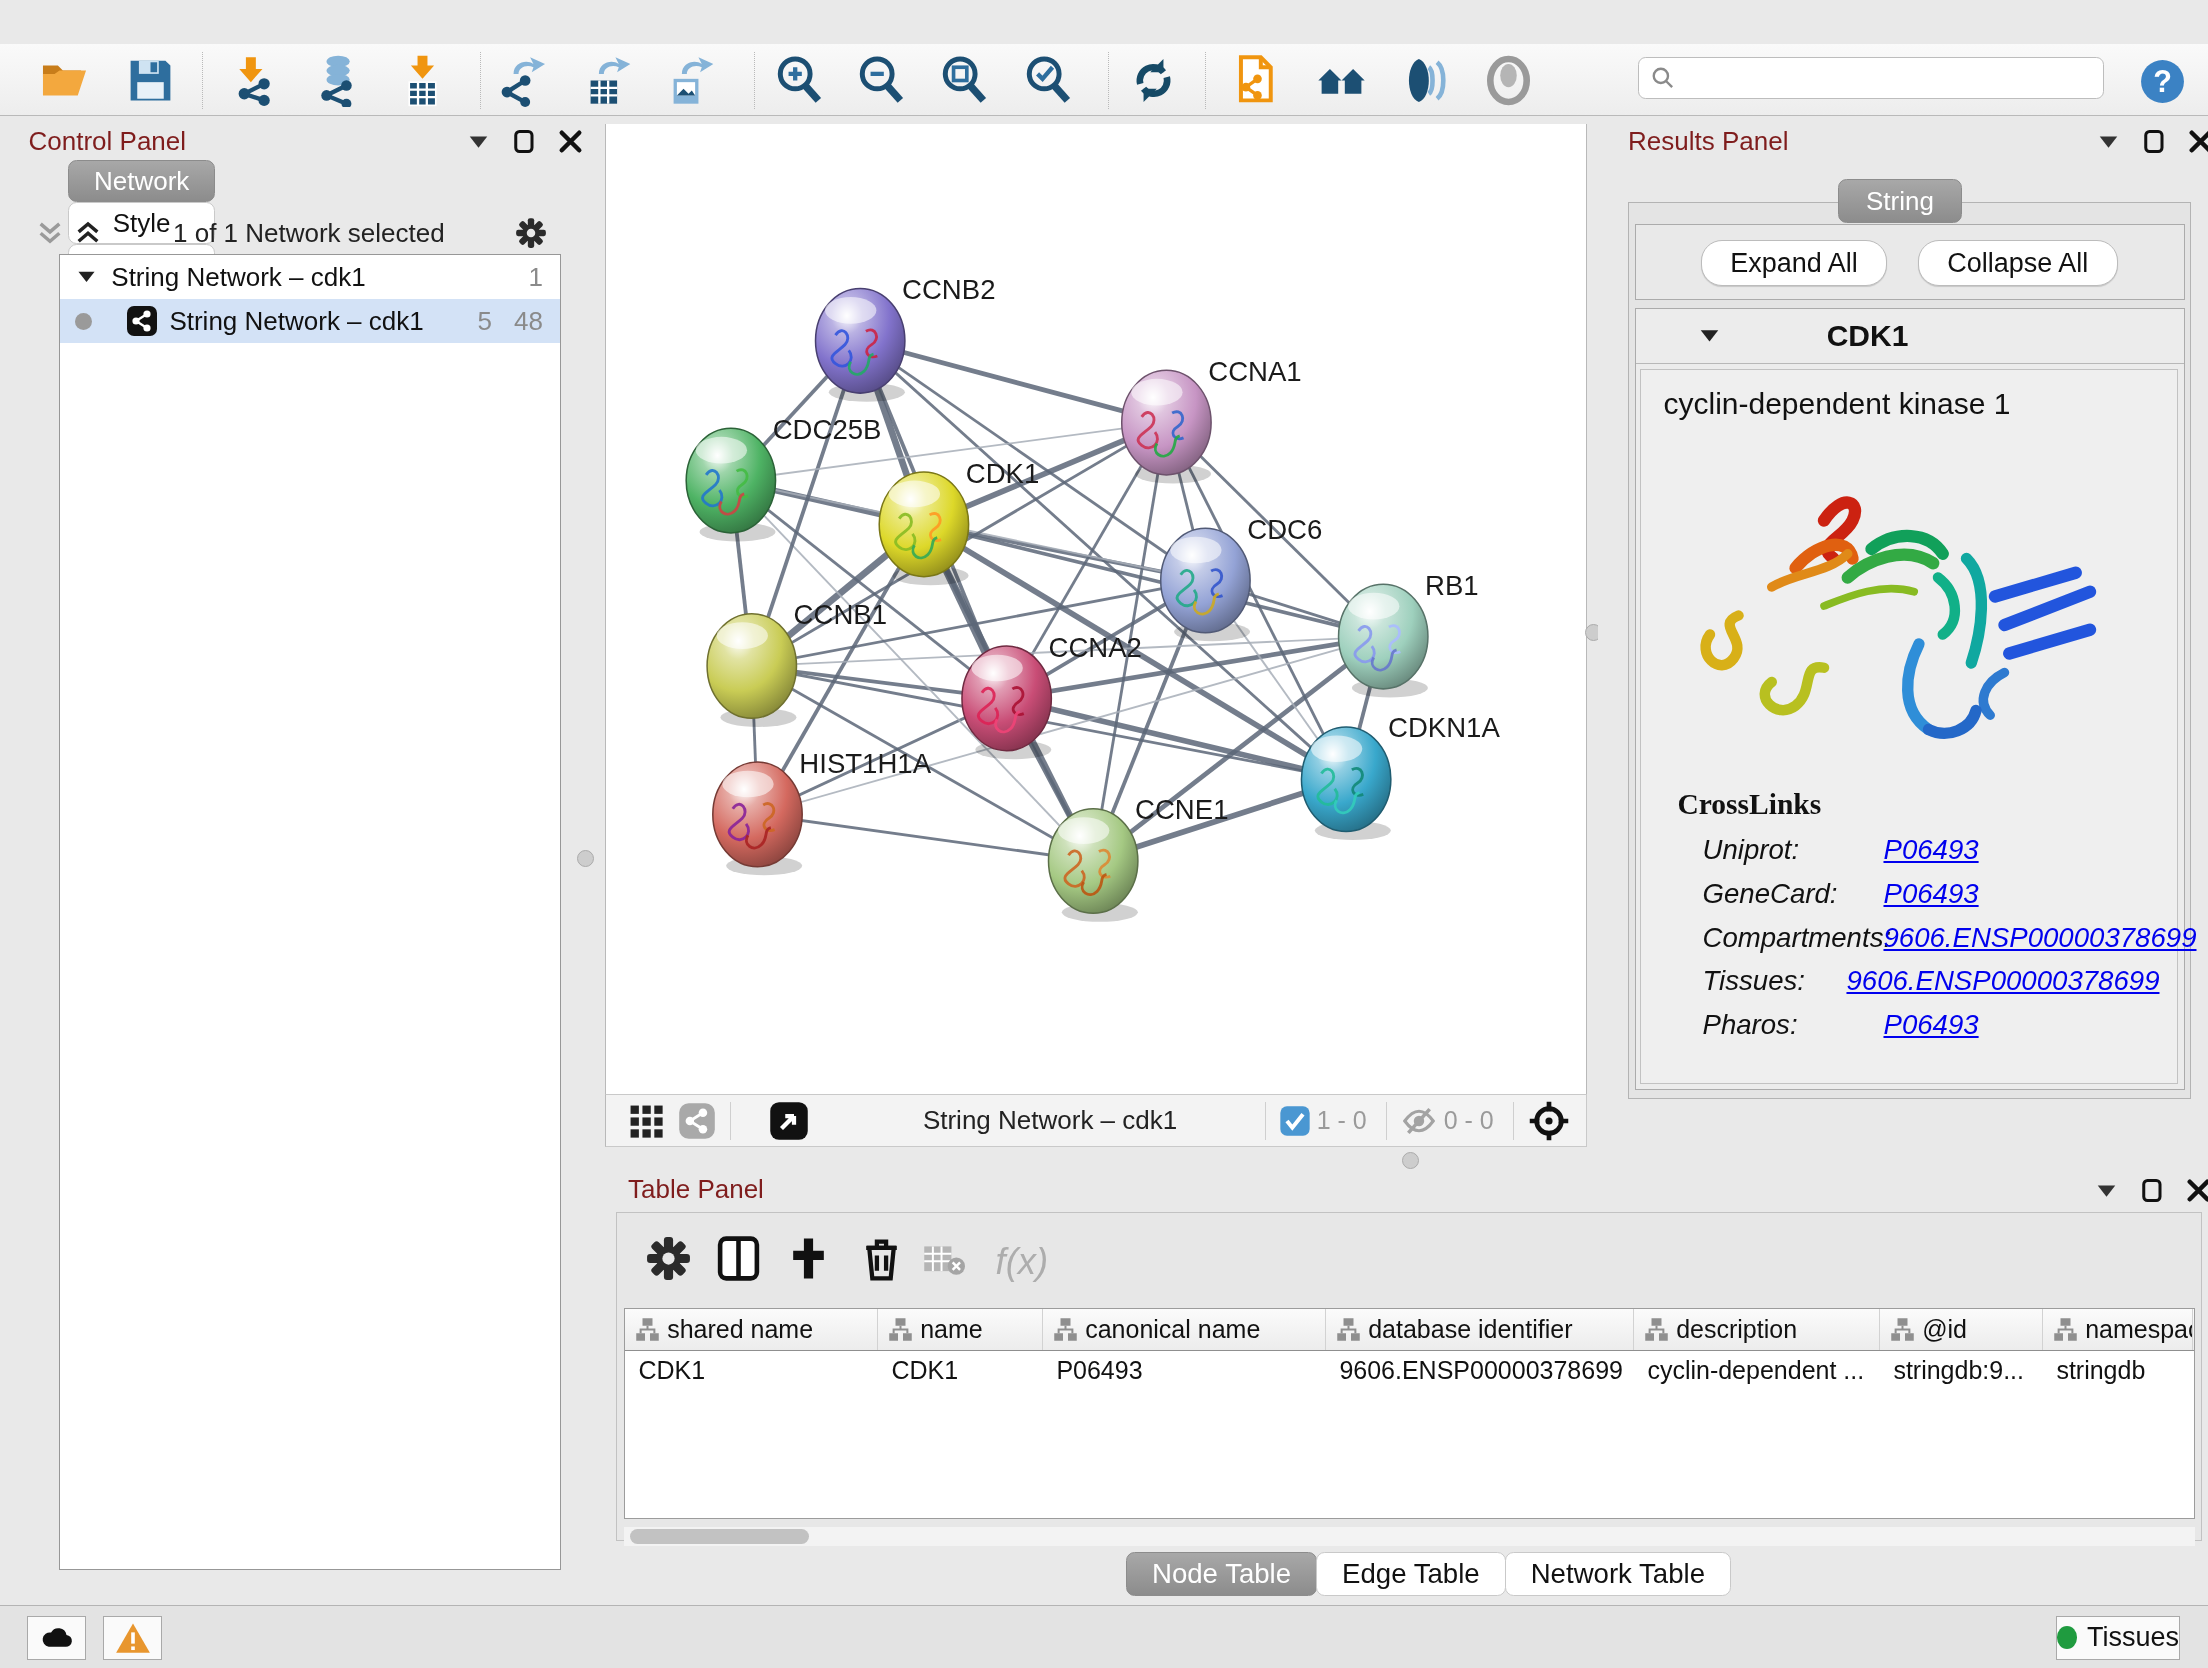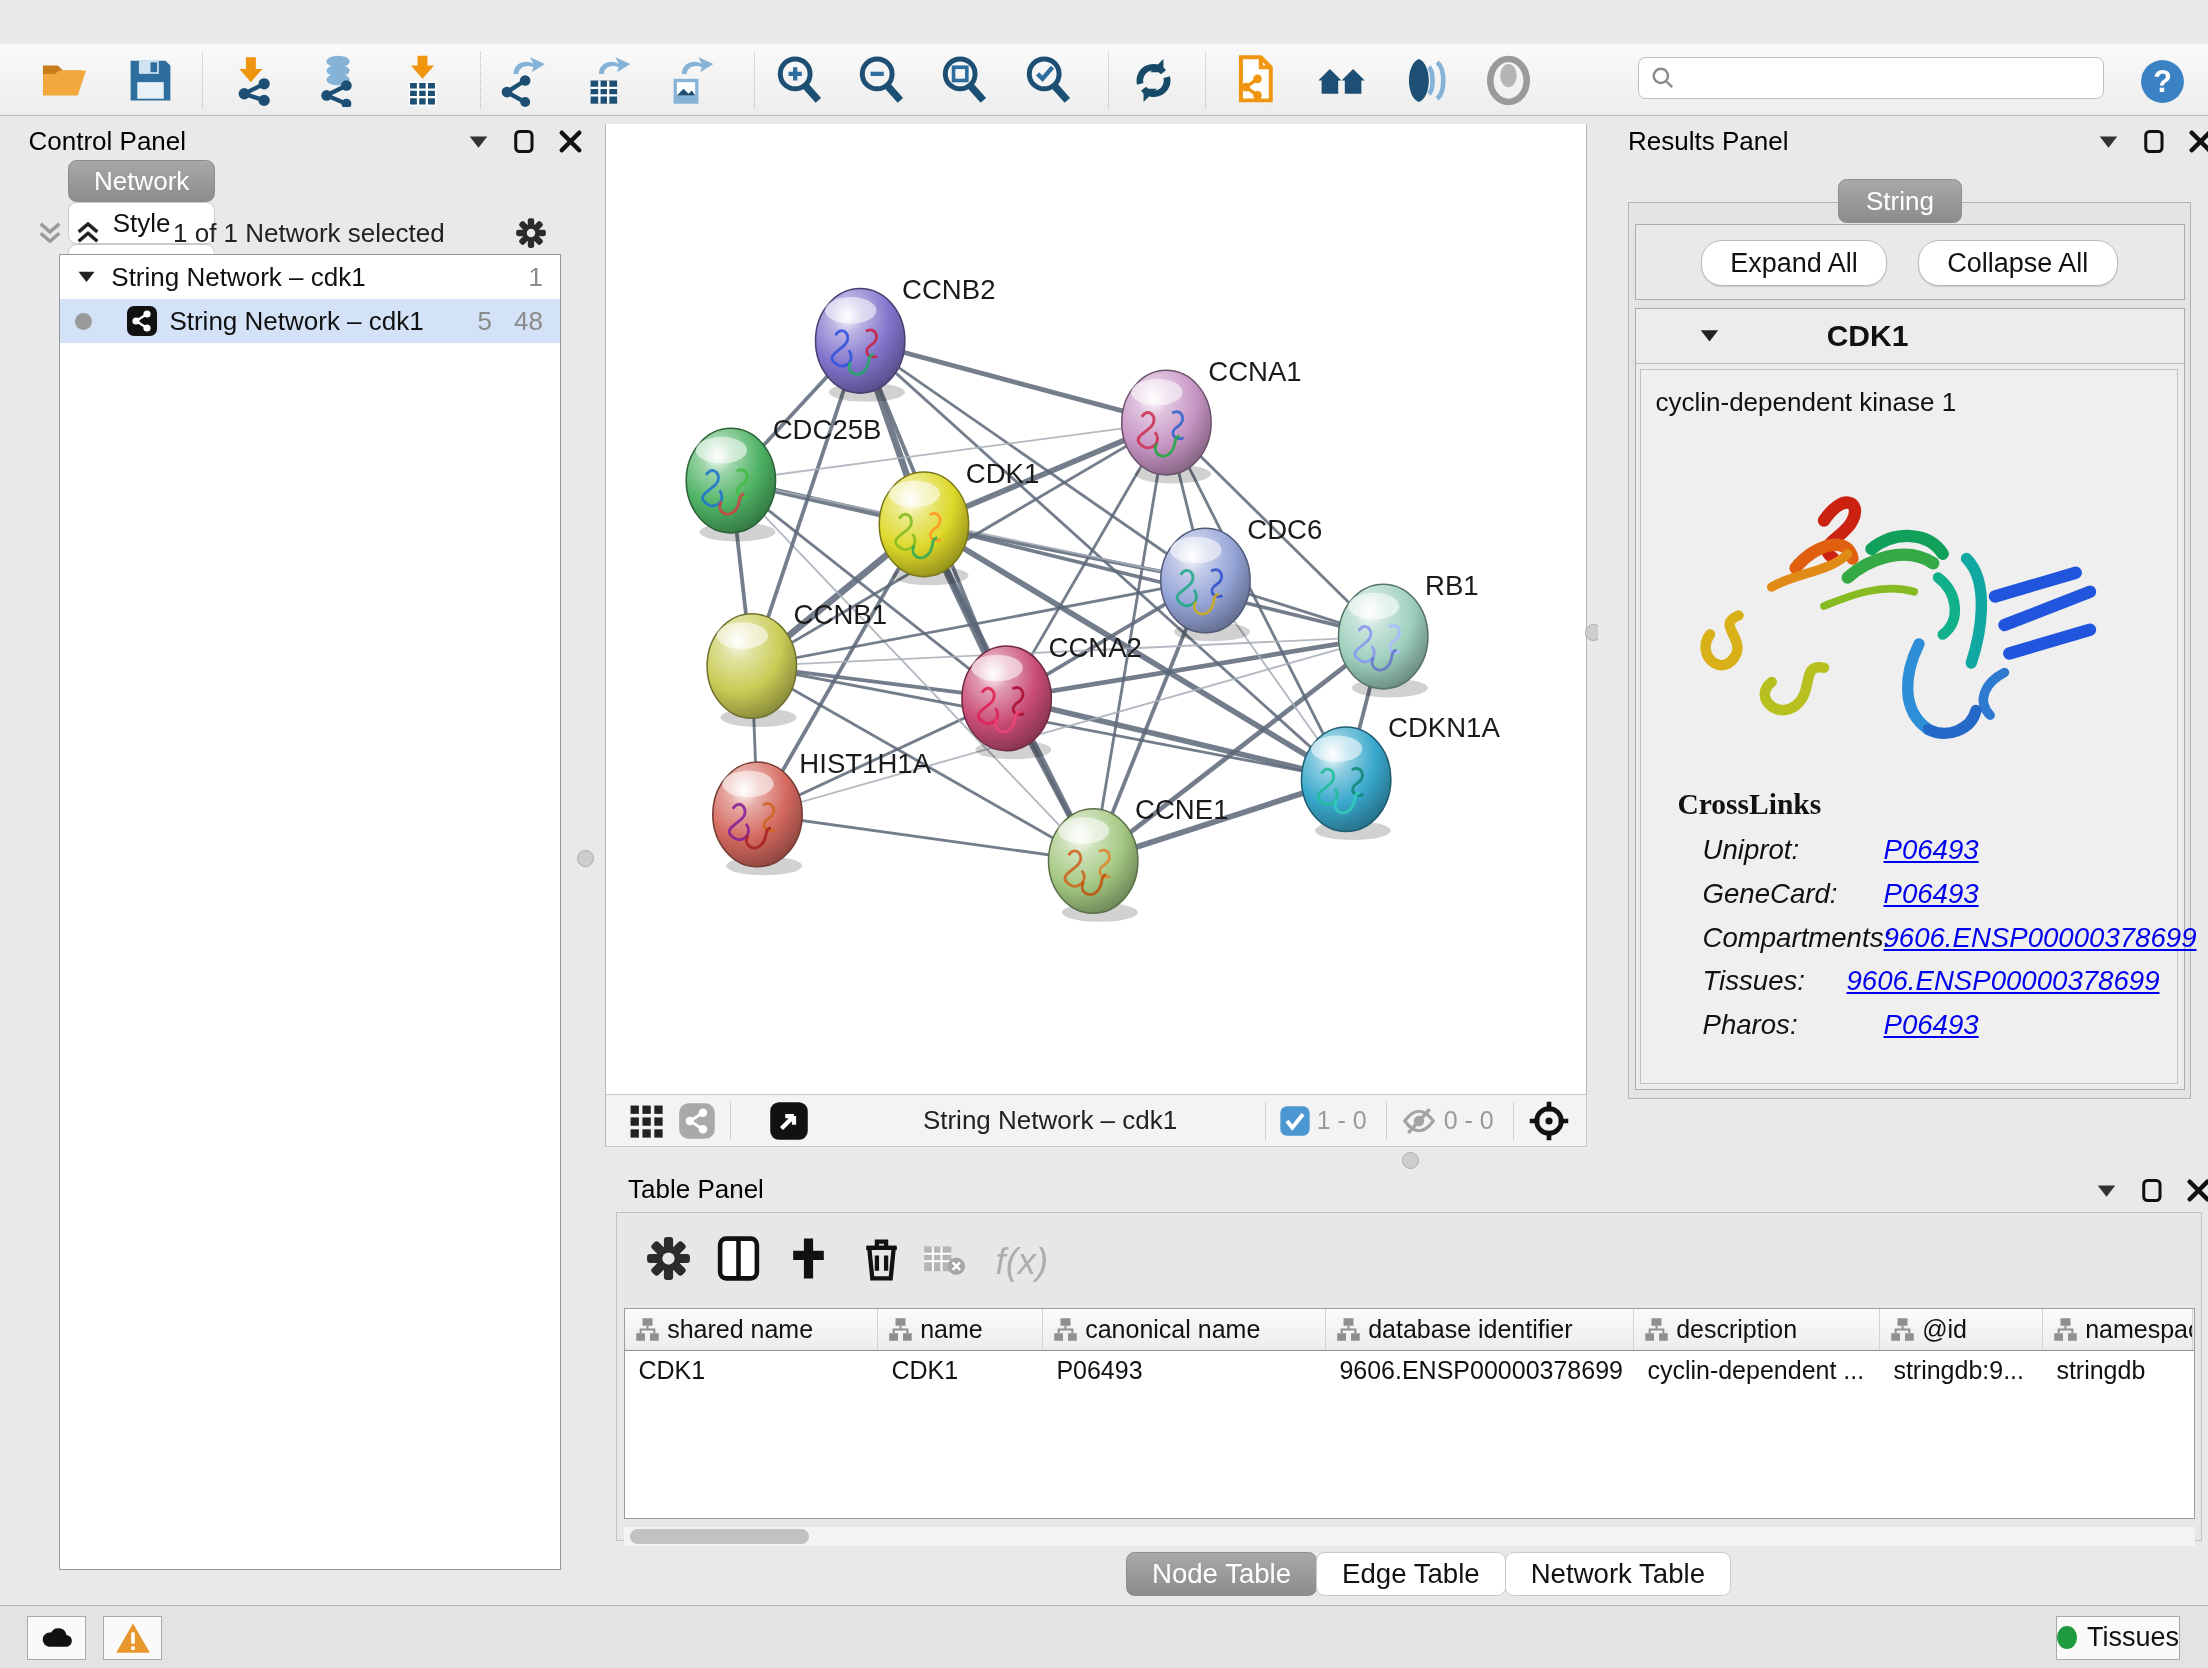--- a/index.html
+++ b/index.html
@@ -17,21 +17,21 @@
   
   #toolbar{position:absolute;left:0;top:44px;width:2208px;height:72px;
     background:linear-gradient(#fafafa,#ededed);border-bottom:1px solid #b9b9b9;}
   .tbtn{position:absolute;top:9.5px;width:53px;height:53px;}
   .tsep{position:absolute;top:7.6px;width:0;height:57px;border-left:1.9px dotted #b9b9b9;}
   #search-box{position:absolute;left:1638px;top:13.3px;width:466px;height:42px;background:#fff;
     border:1px solid #bdbdbd;border-radius:7.6px;display:flex;align-items:center;padding-left:9.5px;}
   #search-input{border:none;outline:none;font-size:25px;flex:1;background:transparent;}
 
   
-  .panel-title{position:absolute;font-size:26px;color:#000000;}
+  .panel-title{position:absolute;font-size:26px;color:#7f1d1d;}
   .pctl{position:absolute;display:flex;gap:21px;align-items:center;}
   .pctl svg{display:block;}
 
   
   #control-panel{position:absolute;left:0;top:116px;width:567px;height:1489px;background:#e9e9e9;}
   .tabrow{position:absolute;display:flex;flex-direction:column;}
   .tab{height:42px;padding:0 25px;font-size:26px;display:flex;align-items:center;justify-content:center;
     background:#fff;color:#111;border:1px solid #c9c9c9;border-radius:8.6px;margin-right:-1px;}
   .tab.active{background:linear-gradient(#a8a8a8,#8c8c8c);color:#fff;border-color:#8c8c8c;}
   #net-count-bar{position:absolute;left:34px;top:98px;width:514px;height:38px;display:flex;align-items:center;}
@@ -61,21 +61,21 @@
     background:linear-gradient(#a8a8a8,#8c8c8c);color:#fff;border-radius:8.6px;border:1px solid #8c8c8c;
     display:flex;align-items:center;z-index:3;}
   #rp-expbox{position:absolute;left:5.7px;top:21px;width:550px;height:76px;border:1px solid #ababab;background:#e9e9e9;}
   .rp-btn{position:absolute;top:15px;height:46px;padding:0 28.5px;background:#fff;border:1px solid #bcbcbc;
     border-radius:21px;font-size:27px;color:#111;display:flex;align-items:center;box-shadow:0 1px 1px rgba(0,0,0,.15);}
   #rp-section{position:absolute;left:5.7px;top:105px;width:550px;height:782px;border:1px solid #ababab;background:#ececec;}
   #rp-sec-header{position:absolute;left:0;top:0;width:100%;height:55px;border-bottom:1px solid #b8b8b8;
     display:flex;align-items:center;}
   #rp-gene{font-size:30px;font-weight:bold;color:#111;margin-left:105px;}
   #rp-body{position:absolute;left:4.8px;top:60px;width:538px;height:715px;border:1px solid #c2c2c2;background:#efefef;}
-  #rp-desc{position:absolute;left:14px;top:17px;font-size:26px;color:#111;}
+  #rp-desc{position:absolute;left:22px;top:17px;font-size:30px;color:#111;}
   #protein-img{position:absolute;left:40px;top:84px;}
   #xl-title{position:absolute;left:36px;top:418px;font-family:"Liberation Serif",serif;font-size:29.5px;font-weight:bold;color:#111;}
   .xl-row{position:absolute;left:61px;width:457px;display:flex;font-family:"Liberation Serif",serif;font-size:27.6px;font-style:italic;}
   .xl-label{width:181px;color:#111;}
   .xl-link{color:#0000ee;text-decoration:underline;}
 
   
   #table-panel{position:absolute;left:605px;top:1172px;width:1604px;height:434px;background:#e9e9e9;}
   #tp-box{position:absolute;left:11.4px;top:40px;width:1586px;height:329px;background:#e7e7e7;border:1px solid #c2c2c2;}
   .tp-tool{position:absolute;top:21px;width:49px;height:49px;}

